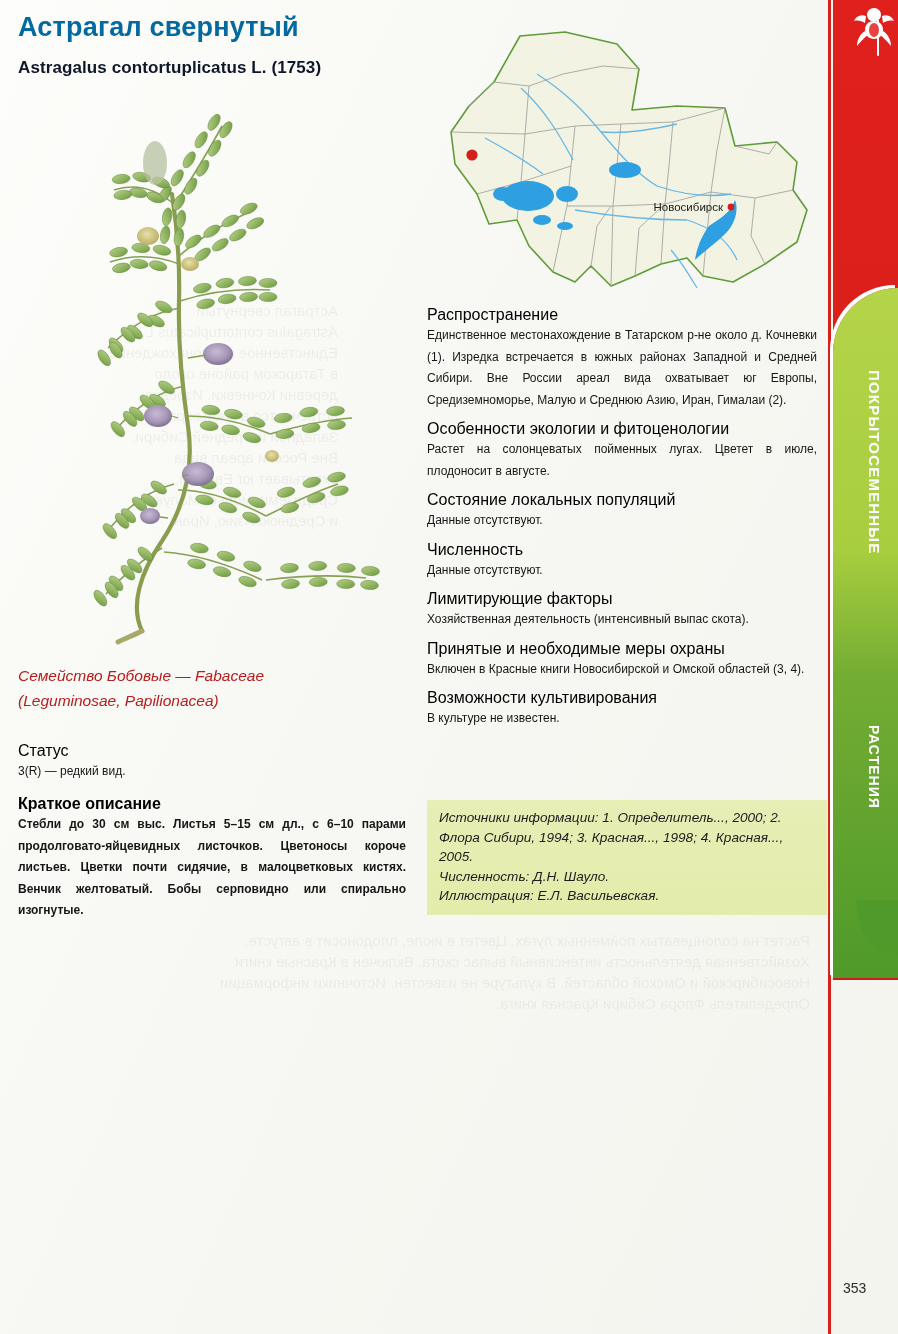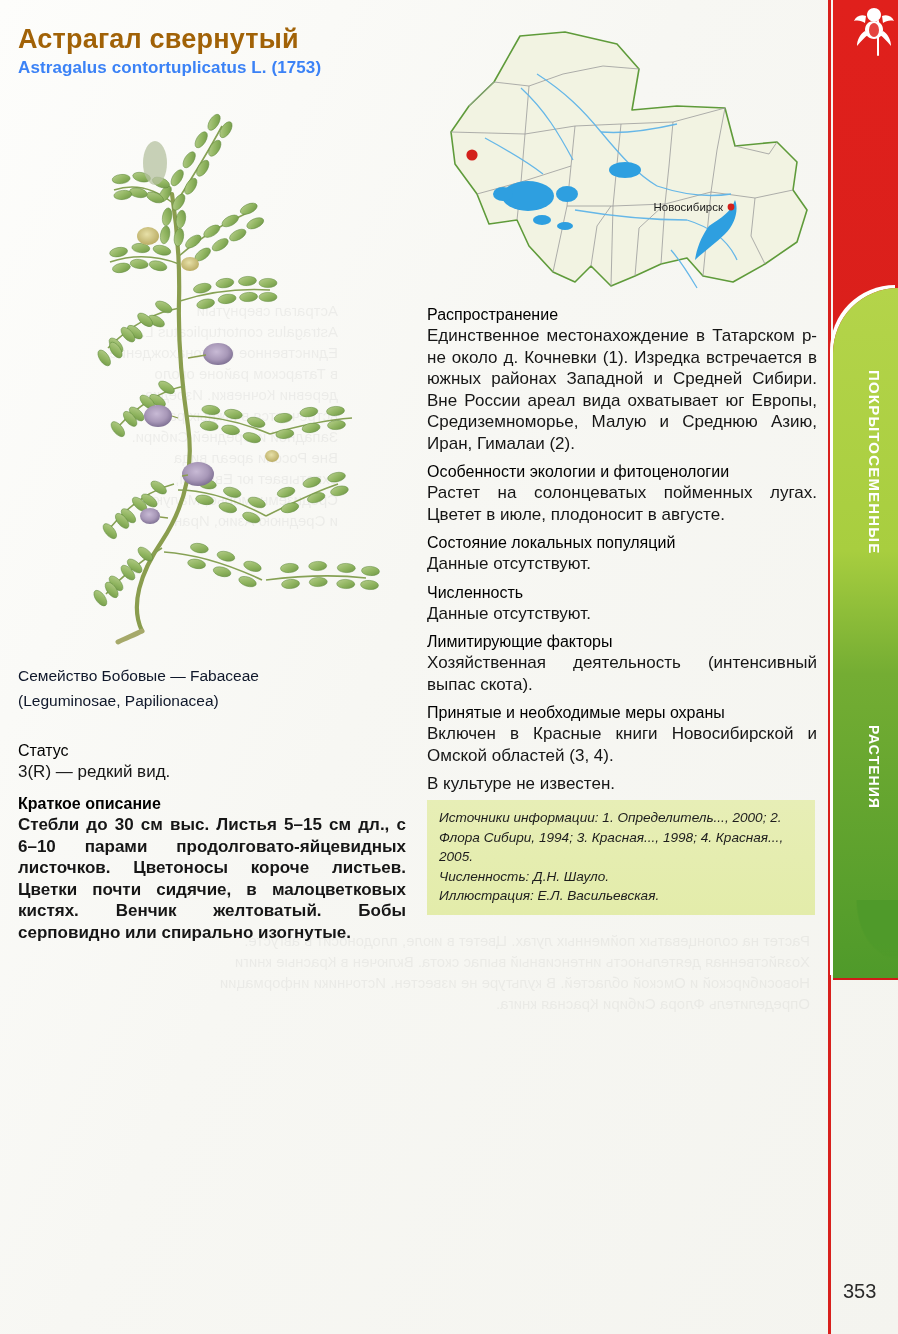--- a/index.html
+++ b/index.html
@@ -40,55 +40,55 @@
     writing-mode:vertical-rl;
     color:#ffffff;font-weight:bold;letter-spacing:1.2px;
     font-size:15px;white-space:nowrap;
   }
   .vtext.angio{left:38px;top:370px;}
   .vtext.plants{left:38px;top:725px;font-size:14px;letter-spacing:1px;}
   .orchid{position:absolute;left:24px;top:4px;width:44px;height:52px;}
 
   
   .title-ru{
-    position:absolute;left:18px;top:24px;
-    font-size:27px;font-weight:bold;color:#a16207;letter-spacing:.2px;
+    position:absolute;left:18px;top:12px;
+    font-size:27px;font-weight:bold;color:#0369a1;letter-spacing:.2px;
   }
   .title-lat{
     position:absolute;left:18px;top:58px;
-    font-size:17px;font-weight:bold;color:#3b82f6;letter-spacing:.1px;
+    font-size:17px;font-weight:bold;color:#0f172a;letter-spacing:.1px;
   }
   .illus{position:absolute;left:22px;top:86px;width:390px;height:570px;}
   .family{
     position:absolute;left:18px;top:663px;width:390px;
-    font-size:15.5px;color:#0f172a;line-height:25px;
+    font-size:15.5px;font-style:italic;color:#b91c1c;line-height:25px;
   }
   .sec-h{
     color:#000000;font-size:16px;line-height:21px;margin:0;
   }
   .sec-b{
-    color:#161616;font-size:17px;line-height:21.5px;margin:0;
+    color:#161616;font-size:12px;line-height:21.5px;margin:0;
   }
   .left-status{position:absolute;left:18px;top:740px;width:390px;}
   .left-desc{position:absolute;left:18px;top:793px;width:388px;font-weight:bold;}
   .left-desc .sec-b{text-align:justify;}
 
   
   .map{position:absolute;left:425px;top:14px;width:392px;height:282px;}
   .right-col{position:absolute;left:427px;top:304px;width:390px;}
   .right-col .block{margin-bottom:7px;}
   .right-col .sec-b{text-align:justify;}
   .sources{
-    position:absolute;left:427px;top:800px;width:376px;padding:8px 0 9px 12px;
+    position:absolute;left:427px;top:800px;width:376px;padding:8px 12px 9px 12px;
     background:linear-gradient(180deg,#e7eeb6 0%,#e3ecaa 100%);
     font-style:italic;font-size:13.6px;line-height:19.5px;color:#1d1d1d;
   }
   .sources div{white-space:pre-wrap;}
   .pageno{
-    position:absolute;left:843px;top:1280px;font-size:20px;color:#2b2b2b;
+    position:absolute;left:843px;top:1280px;font-size:14px;color:#2b2b2b;
   }
 </style>
 </head>
 <body>
 
 <div class="page"></div>
 
 <div class="bleed" style="left:8px;top:300px;width:330px;">Астрагал свернутый
 Astragalus contortuplicatus L.
 Единственное местонахождение
@@ -481,20 +481,21 @@
   </div>
   <div class="block">
     <p class="sec-h">Лимитирующие факторы</p>
     <p class="sec-b">Хозяйственная деятельность (интенсивный выпас скота).</p>
   </div>
   <div class="block">
     <p class="sec-h">Принятые и необходимые меры охраны</p>
     <p class="sec-b">Включен в Красные книги Новосибирской и Омской областей (3, 4).</p>
   </div>
   <div class="block">
+    <p class="sec-h">Возможности культивирования</p>
     <p class="sec-b">В культуре не известен.</p>
   </div>
 </div>
 
 <div class="sources">
   <div>Источники информации: 1. Определитель..., 2000; 2. Флора Сибири, 1994; 3. Красная..., 1998; 4. Красная..., 2005.</div>
   <div>Численность: Д.Н. Шауло.</div>
   <div>Иллюстрация: Е.Л. Васильевская.</div>
 </div>
 

